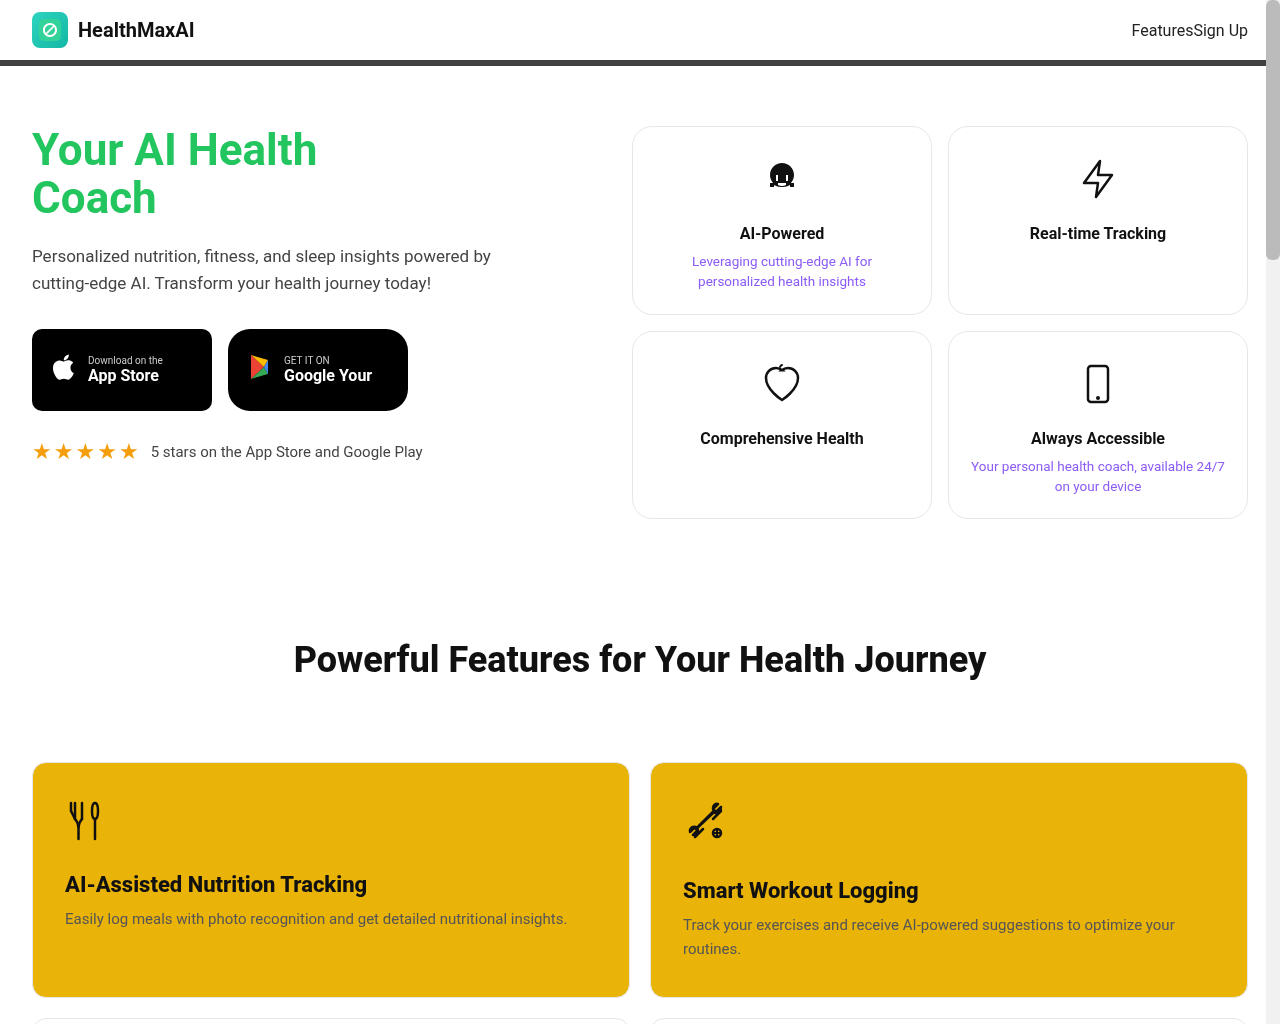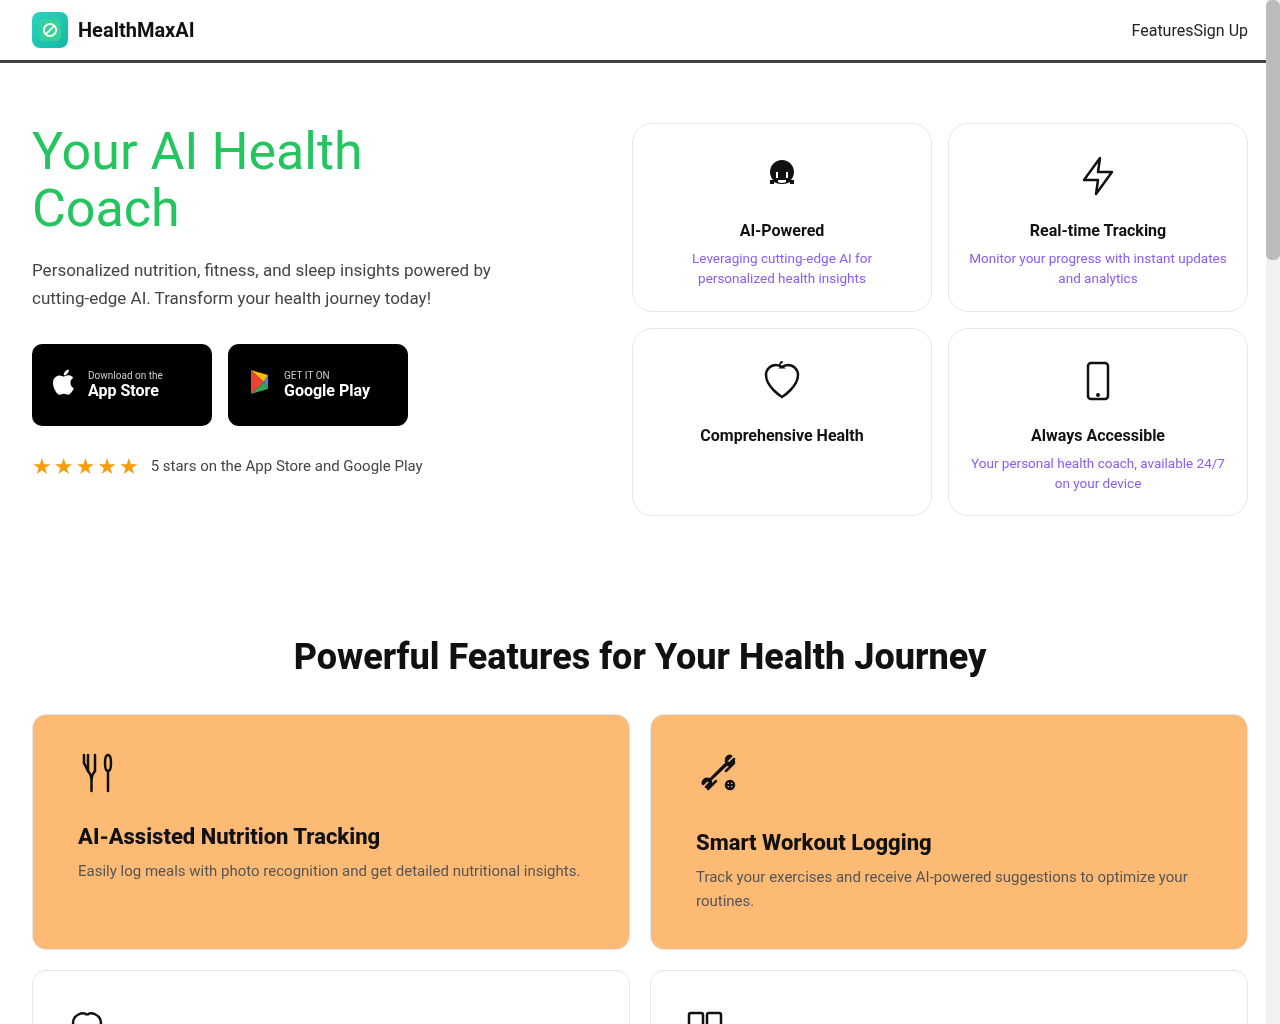--- a/index.html
+++ b/index.html
@@ -4,21 +4,21 @@
   <style>
     * { box-sizing: border-box; margin: 0; padding: 0; }
     body { font-family: -apple-system, BlinkMacSystemFont, 'Segoe UI', Roboto, sans-serif; background: #fff; color: #111; }
 
     
     .navbar {
       display: flex;
       align-items: center;
       justify-content: space-between;
       padding: 12px 32px;
-      border-bottom: 3px solid #404040;
+      border-bottom: 6px solid #404040;
       position: sticky;
       top: 0;
       background: #fff;
       z-index: 100;
     }
     .navbar-brand {
       display: flex;
       align-items: center;
       gap: 10px;
     }
@@ -58,22 +58,22 @@
       display: flex;
       align-items: flex-start;
       padding: 60px 32px 40px 32px;
       gap: 40px;
     }
     .hero-left {
       flex: 0 0 560px;
       max-width: 560px;
     }
     .hero-heading {
-      font-size: 52px;
-      font-weight: 400;
+      font-size: 44px;
+      font-weight: 700;
       line-height: 1.1;
       color: #22c55e;
       margin-bottom: 20px;
     }
     .hero-subtext {
       font-size: 17px;
       color: #444;
       margin-bottom: 32px;
       line-height: 1.6;
       max-width: 500px;
@@ -95,21 +95,21 @@
       text-decoration: none;
       min-width: 180px;
     }
     .app-store-btn .btn-icon { font-size: 26px; }
     .btn-text-block { display: flex; flex-direction: column; }
     .btn-small-text { font-size: 10px; color: #ccc; }
     .btn-big-text { font-size: 16px; font-weight: 700; }
     .google-play-btn {
       background: #000;
       color: #fff;
-      border-radius: 11px;
+      border-radius: 22px;
       padding: 10px 18px;
       display: flex;
       align-items: center;
       gap: 10px;
       cursor: pointer;
       text-decoration: none;
       min-width: 180px;
     }
     .google-play-btn .btn-icon { font-size: 26px; }
     .rating-row {
@@ -170,22 +170,23 @@
       color: #111;
     }
     .features-grid {
       display: grid;
       grid-template-columns: 1fr 1fr;
       gap: 20px;
     }
     .feature-big-card {
       border: 1px solid #e5e7eb;
       border-radius: 14px;
-      padding: 36px 45px;
-      background: #fdba74;
+      padding: 36px 32px;
+      background: #eab308;
+      margin-top: 45px;
     }
     .feature-big-icon {
       font-size: 38px;
       margin-bottom: 20px;
       color: #111;
     }
     .feature-big-title {
       font-size: 22px;
       font-weight: 800;
       margin-bottom: 10px;
@@ -281,21 +282,21 @@
         <span class="btn-icon">
           <svg width="28" height="28" viewBox="0 0 28 28" fill="none" xmlns="http://www.w3.org/2000/svg">
             <polygon points="5,2 5,26 18,14" fill="#ea4335"></polygon>
             <polygon points="18,14 5,2 22,7" fill="#fbbc05"></polygon>
             <polygon points="18,14 5,26 22,21" fill="#34a853"></polygon>
             <polygon points="22,7 18,14 22,21" fill="#4285f4"></polygon>
           </svg>
         </span>
         <div class="btn-text-block">
           <span class="btn-small-text">GET IT ON</span>
-          <span class="btn-big-text">Google Play</span>
+          <span class="btn-big-text">Google Your</span>
         </div>
       </a>
     </div>
     <div class="rating-row">
       <span class="stars">★★★★★</span>
       <span>5 stars on the App Store and Google Play</span>
     </div>
   </div>
 
   <div class="hero-right">
@@ -312,21 +313,20 @@
       <div class="feature-card-desc">Leveraging cutting-edge AI for personalized health insights</div>
     </div>
 
     <div class="feature-card">
       <div class="feature-card-icon">
         <svg width="48" height="48" viewBox="0 0 48 48" fill="none" xmlns="http://www.w3.org/2000/svg">
           <path d="M26 6L10 28h14l-2 14L38 20H24L26 6z" stroke="#111" stroke-width="2.5" fill="none" stroke-linejoin="round" stroke-linecap="round"></path>
         </svg>
       </div>
       <div class="feature-card-title">Real-time Tracking</div>
-      <div class="feature-card-desc">Monitor your progress with instant updates and analytics</div>
     </div>
 
     <div class="feature-card">
       <div class="feature-card-icon">
         <svg width="48" height="48" viewBox="0 0 48 48" fill="none" xmlns="http://www.w3.org/2000/svg">
           <path d="M24 40C24 40 8 30 8 18c0-5.5 4.5-10 10-10 2.4 0 4.6.9 6.3 2.3L24 10.3l-.3.0C25.4 8.9 27.6 8 30 8c5.5 0 10 4.5 10 10 0 12-16 22-16 22z" stroke="#111" stroke-width="2.5" fill="none"></path>
           <path d="M22 7c.4-1 1-1.8 2-2" stroke="#111" stroke-width="2" stroke-linecap="round"></path>
         </svg>
       </div>
       <div class="feature-card-title">Comprehensive Health</div>

